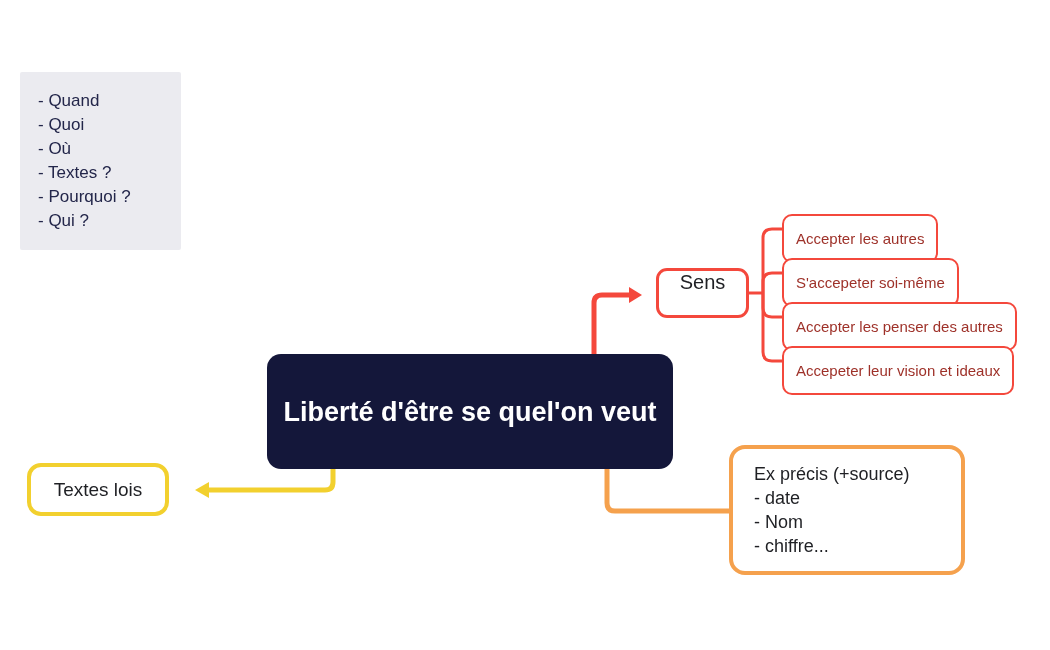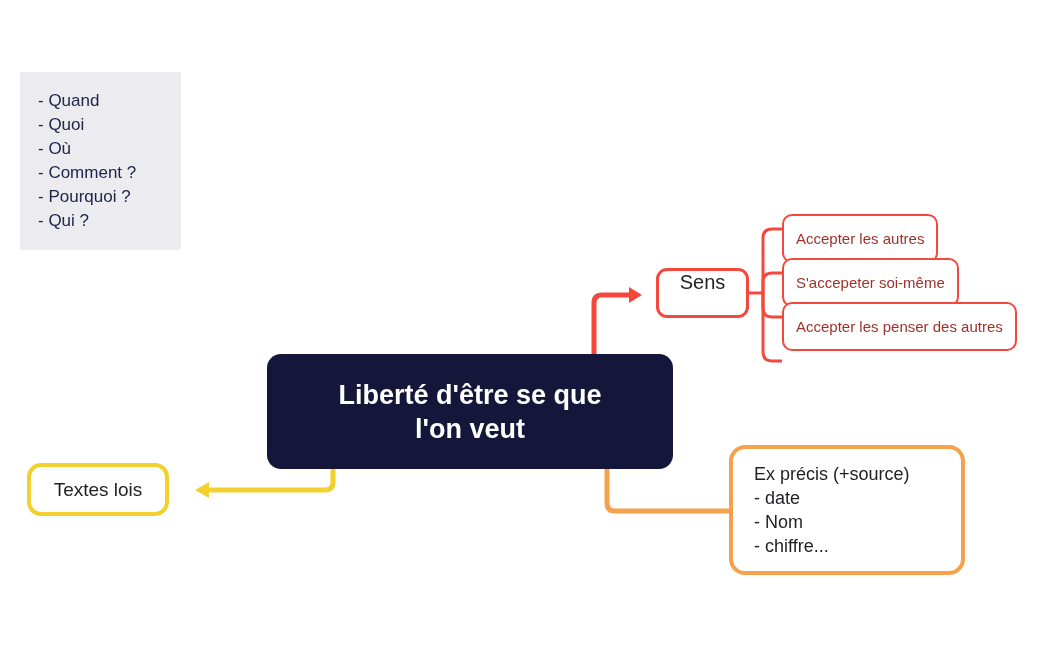--- a/index.html
+++ b/index.html
@@ -23,21 +23,21 @@
     position:absolute;left:20px;top:72px;width:161px;height:178px;
     box-sizing:border-box;
     background:#ebebf0;border-radius:2px;
     padding:17px 8px 0 18px;
     color:#23264a;font-size:17px;line-height:24px;font-weight:500;
   }
   .central-node{
     position:absolute;left:267px;top:354px;width:406px;height:115px;
     box-sizing:border-box;
     background:#14173a;border-radius:14px;
-    display:flex;flex-direction:column;justify-content:center;align-items:center;
+    display:flex;flex-direction:row;justify-content:center;align-items:center;
     color:#ffffff;font-size:27px;font-weight:bold;line-height:34px;
     text-align:center;
   }
   .sens-node{
     position:absolute;left:656px;top:268px;width:93px;height:50px;
     box-sizing:border-box;
     background:#ffffff;border:3px solid #f4483c;border-radius:11px;
     display:flex;justify-content:center;
     color:#1f2024;font-size:20px;
   }
@@ -88,21 +88,21 @@
     <polygon class="fill-yellow" points="209,482 209,498 195,490"></polygon>
 
     <path class="stroke-orange" d="M607 467 V503 Q607 511 615 511 H732"></path>
     <polygon class="fill-orange" points="732,503 732,519 746,511"></polygon>
   </svg>
 
   <div class="notes-box">
     <div>- Quand</div>
     <div>- Quoi</div>
     <div>- Où</div>
-    <div>- Comment ?</div>
+    <div>- Textes ?</div>
     <div>- Pourquoi ?</div>
     <div>- Qui ?</div>
   </div>
 
   <div class="central-node">
     <div>Liberté d'être se que</div>
     <div>l'on veut</div>
   </div>
 
   <div class="sens-node">
@@ -111,20 +111,23 @@
 
   <div class="sens-child child-1">
     <span>Accepter les autres</span>
   </div>
   <div class="sens-child child-2">
     <span>S'accepeter soi-même</span>
   </div>
   <div class="sens-child child-3">
     <span>Accepter les penser des autres</span>
   </div>
+  <div class="sens-child child-4">
+    <span>Accepeter leur vision et ideaux</span>
+  </div>
 
   <div class="textes-node">
     <span>Textes lois</span>
   </div>
 
   <div class="ex-node">
     <div>Ex précis (+source)</div>
     <div>- date</div>
     <div>- Nom</div>
     <div>- chiffre...</div>

